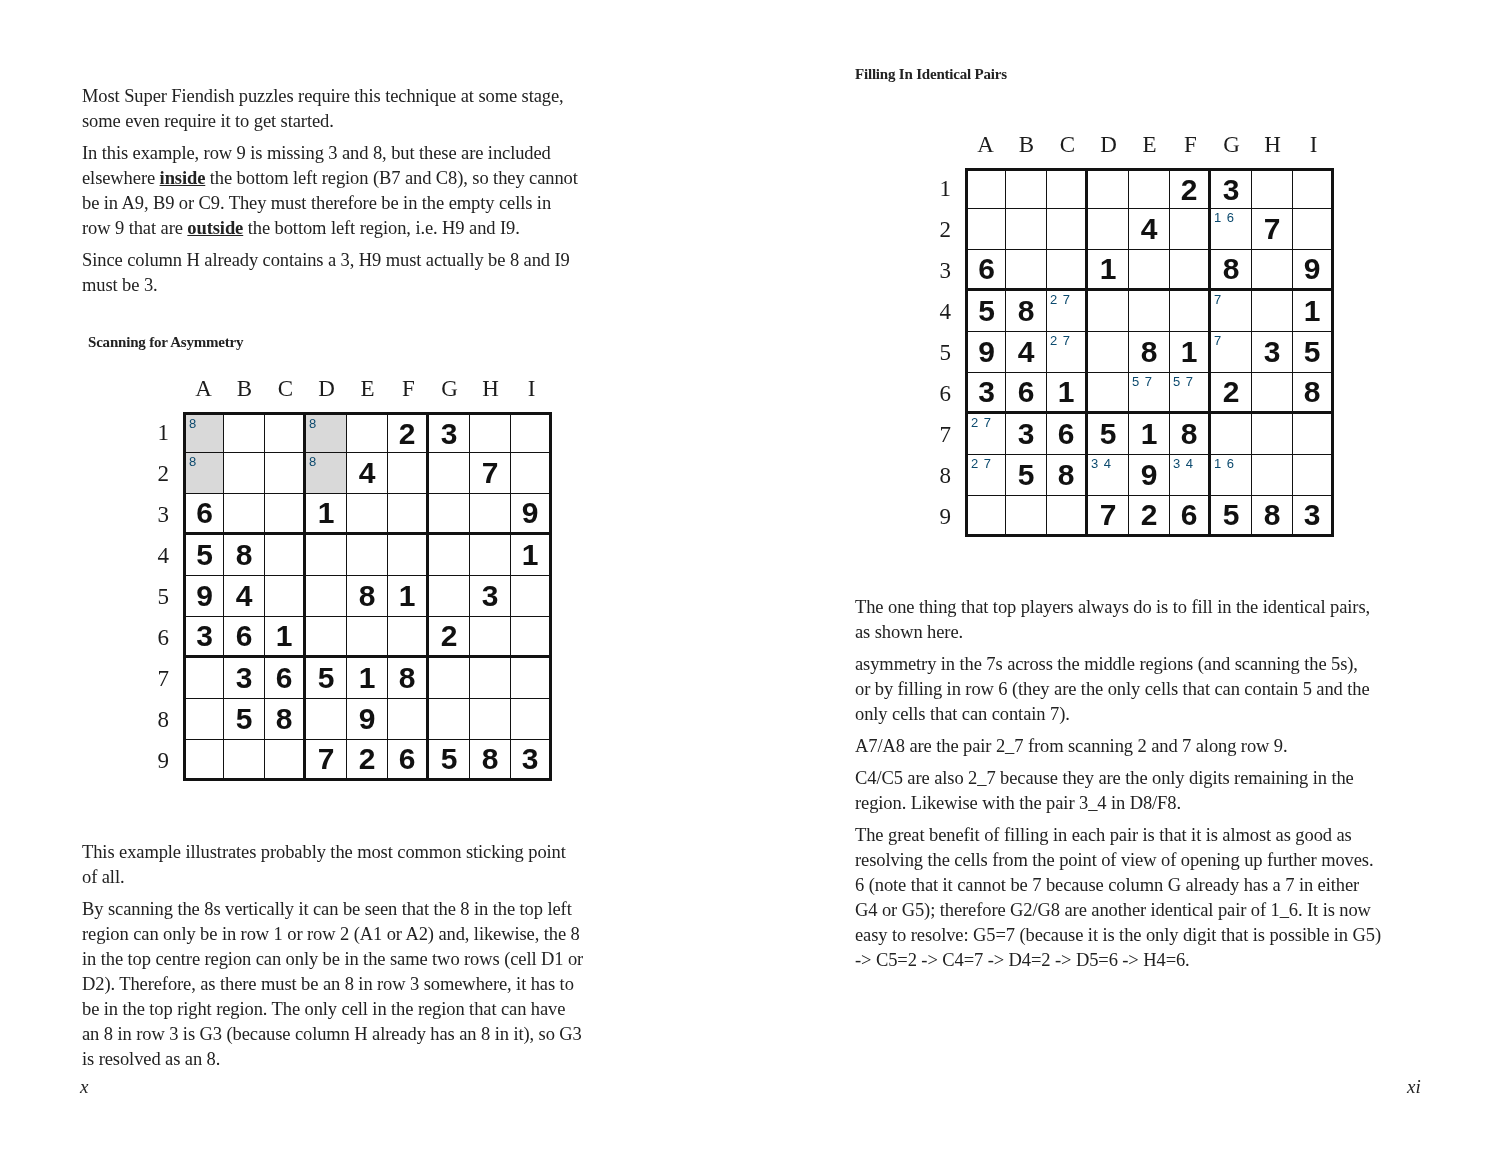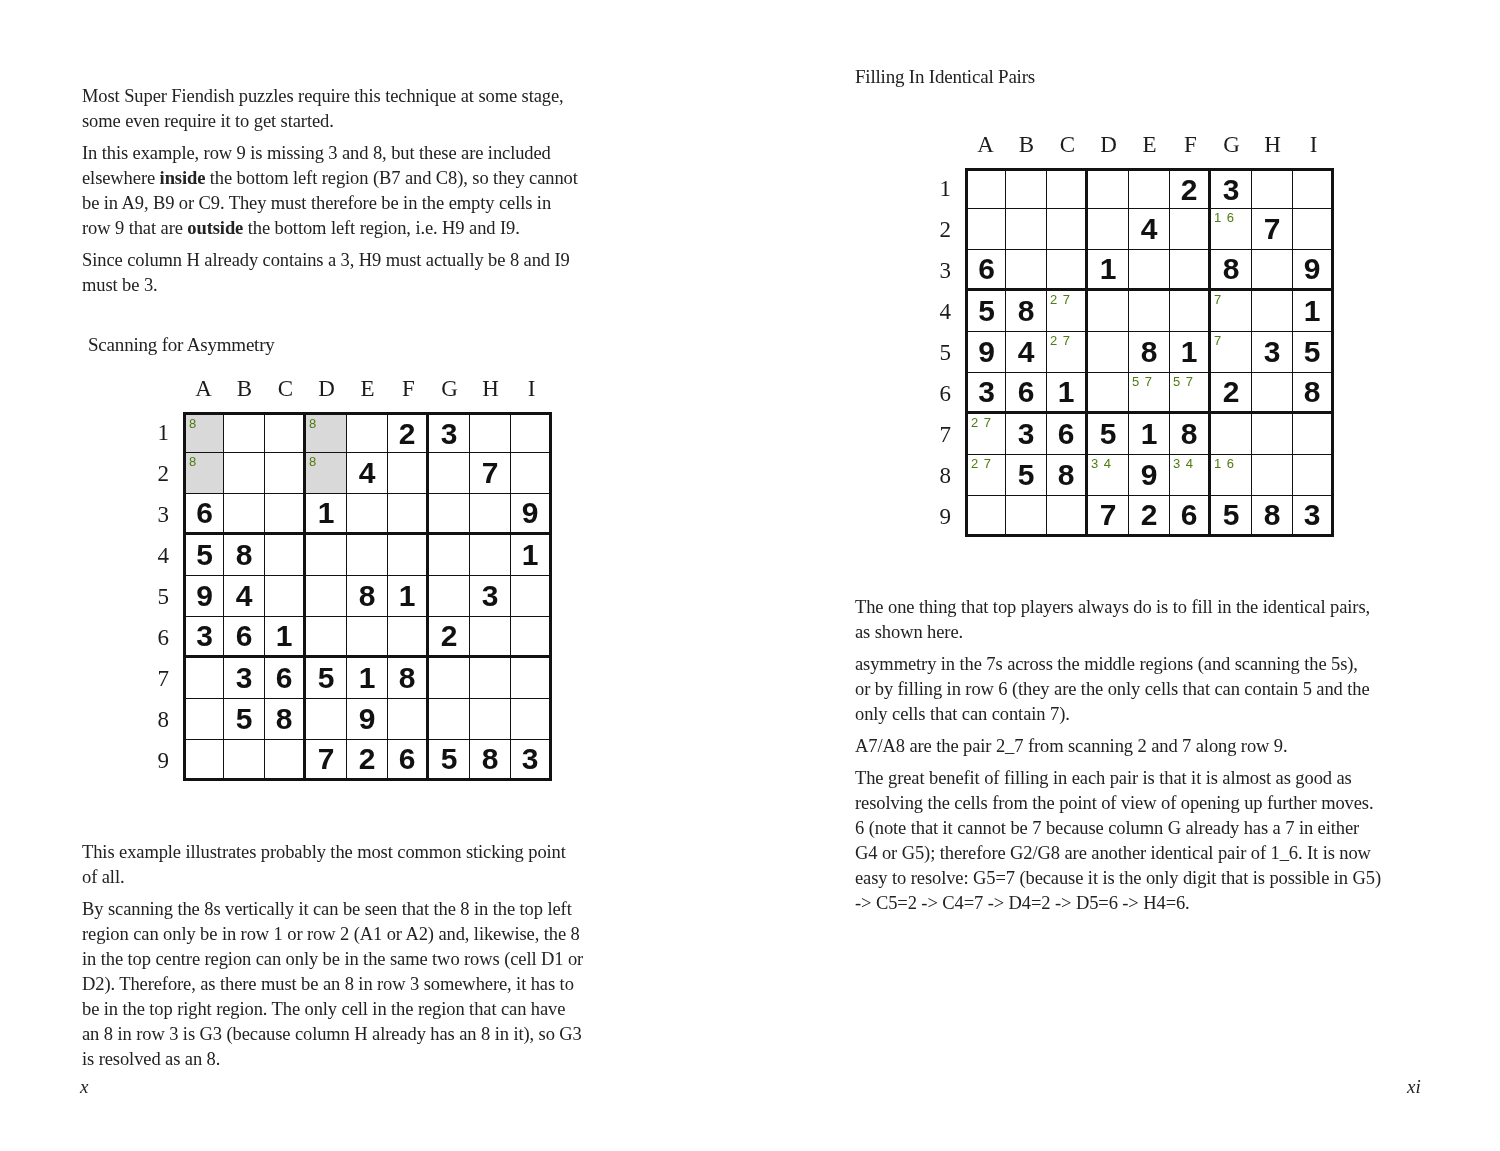--- a/index.html
+++ b/index.html
@@ -7,43 +7,43 @@
     position:relative;
     width:1500px; height:1151px;
     background:#ffffff;
     font-family:"Liberation Serif", serif;
     color:#222222;
     overflow:hidden;
   }
   .textblock { position:absolute; font-size:18.5px; line-height:25px; letter-spacing:-0.1px; }
   .textblock p { margin:0 0 7px 0; }
   .tline { display:block; white-space:nowrap; }
-  .b { font-weight:bold; }
-  .heading { position:absolute; font-weight:normal; font-size:19px; letter-spacing:-0.2px; }
+  .b { font-weight:bold;text-decoration:underline; }
+  .heading { position:absolute; font-weight:bold; font-size:15px; letter-spacing:-0.2px; }
   .pagenum { position:absolute; font-style:italic; font-size:19px; }
 
   .sudoku { position:absolute; display:grid; grid-template-columns:43px repeat(9,41px); grid-template-rows:36px repeat(9,41px); }
   .corner { }
   .col-label { display:flex; align-items:flex-start; justify-content:center; font-size:23px; color:#1c1c1c; }
   .row-label { display:flex; align-items:center; justify-content:flex-end; padding-right:14px; font-size:23px; color:#1c1c1c; }
   .cell {
     position:relative; background:#ffffff;
     border-right:1.6px solid #121212; border-bottom:1.6px solid #121212;
     display:flex; align-items:center; justify-content:center;
   }
   .cell.bl { border-left:3.5px solid #121212; }
   .cell.br { border-right:3.5px solid #121212; }
   .cell.bt { border-top:3.5px solid #121212; }
   .cell.bb { border-bottom:3.5px solid #121212; }
   .cell.shaded { background:var(--shade, #d9d9d9); }
   .big { font-family:"Liberation Sans", sans-serif; font-weight:bold; font-size:30px; line-height:1; color:#111111; }
   .pencil {
     position:absolute; top:2px; left:3px;
     font-family:"Liberation Sans", sans-serif; font-size:13px; line-height:1;
-    color:#4d7c0f; letter-spacing:1px; white-space:pre;
+    color:#0c4a6e; letter-spacing:1px; white-space:pre;
   }
 </style>
 </head>
 <body>
 
 <div class="spread">
 
   <div class="textblock" style="left:82px; top:84px; width:640px;">
       <p>
         <span class="tline"><span>Most Super Fiendish puzzles require this technique at some stage,</span></span>
@@ -466,20 +466,24 @@
       </p>
       <p>
         <span class="tline"><span>asymmetry in the 7s across the middle regions (and scanning the 5s),</span></span>
         <span class="tline"><span>or by filling in row 6 (they are the only cells that can contain 5 and the</span></span>
         <span class="tline"><span>only cells that can contain 7).</span></span>
       </p>
       <p>
         <span class="tline"><span>A7/A8 are the pair 2_7 from scanning 2 and 7 along row 9.</span></span>
       </p>
       <p>
+        <span class="tline"><span>C4/C5 are also 2_7 because they are the only digits remaining in the</span></span>
+        <span class="tline"><span>region. Likewise with the pair 3_4 in D8/F8.</span></span>
+      </p>
+      <p>
         <span class="tline"><span>The great benefit of filling in each pair is that it is almost as good as</span></span>
         <span class="tline"><span>resolving the cells from the point of view of opening up further moves.</span></span>
         <span class="tline"><span>6 (note that it cannot be 7 because column G already has a 7 in either</span></span>
         <span class="tline"><span>G4 or G5); therefore G2/G8 are another identical pair of 1_6. It is now</span></span>
         <span class="tline"><span>easy to resolve: G5=7 (because it is the only digit that is possible in G5)</span></span>
         <span class="tline"><span>-&gt; C5=2 -&gt; C4=7 -&gt; D4=2 -&gt; D5=6 -&gt; H4=6.</span></span>
       </p>
     </div>
 
   <div class="pagenum" style="left:1407px; top:1076px;">xi</div>

